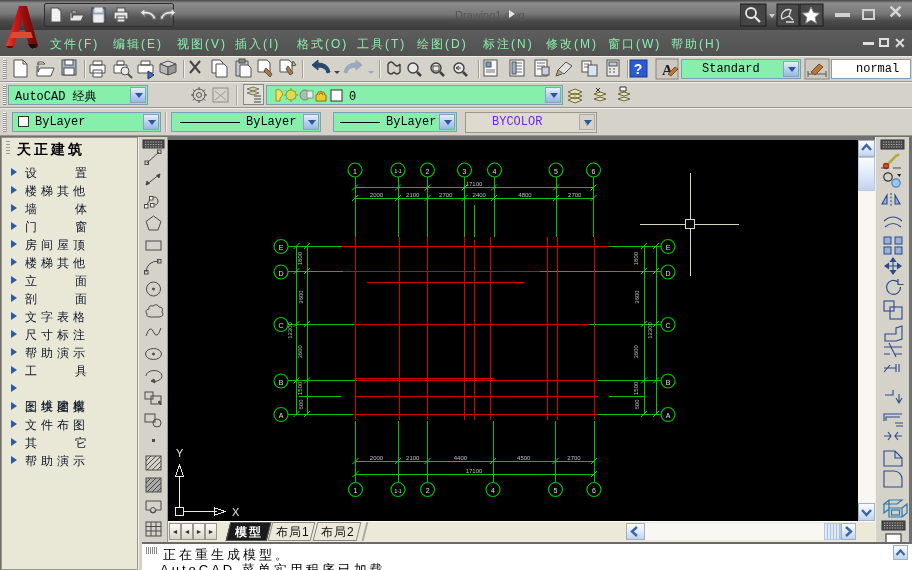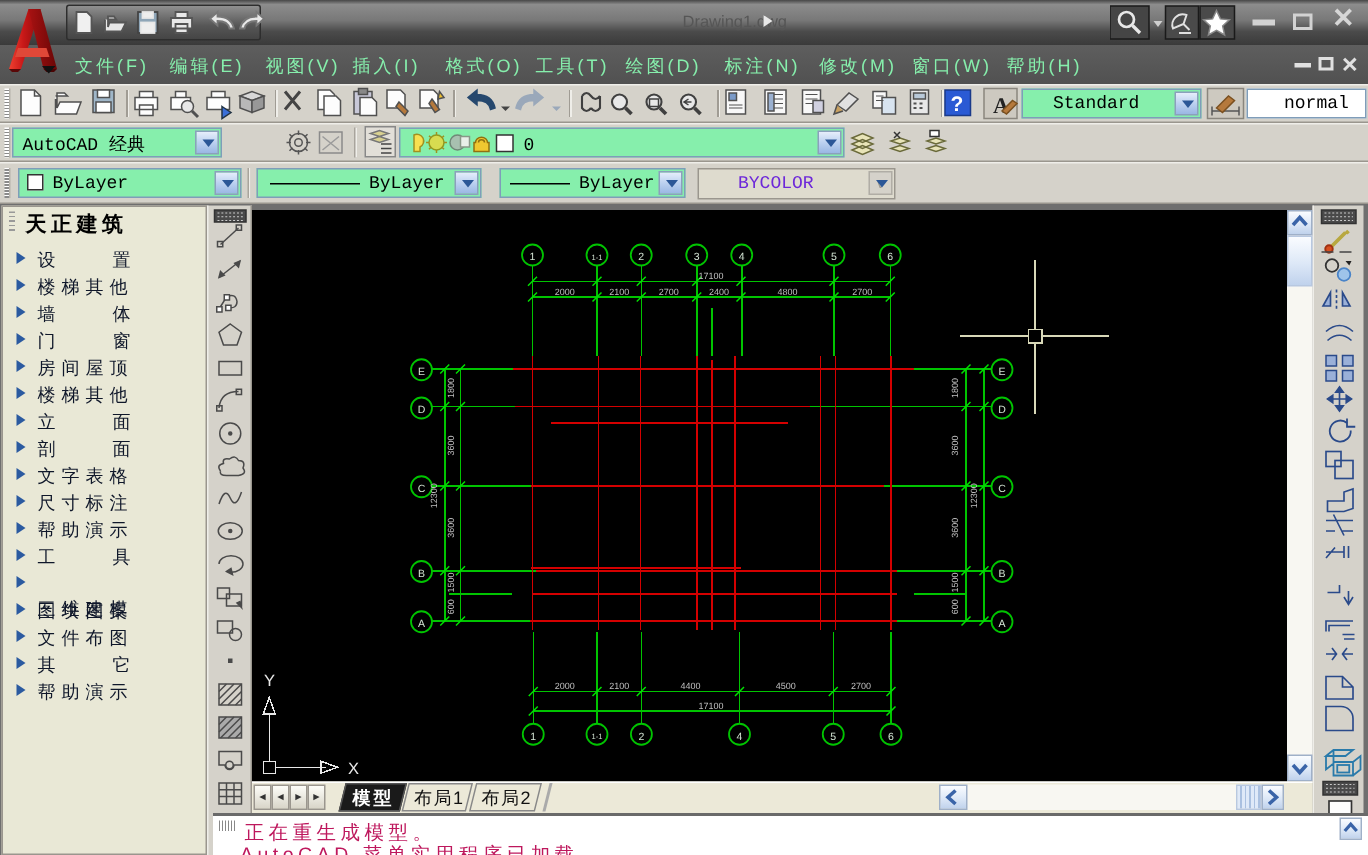--- a/index.html
+++ b/index.html
@@ -31,21 +31,21 @@
 .pitem{left:25px;color:#0f172a;font-size:12px;white-space:nowrap;letter-spacing:4px}
 .parr{left:11px;width:0;height:0;border-left:6px solid #2b5aa0;border-top:4px solid transparent;border-bottom:4px solid transparent}
 
 #drawtb{left:138px;top:137px;width:30px;height:433px;background:#d5d2ca;border-left:1px solid #efeee9;border-right:1px solid #9a968e}
 #modtb{left:875px;top:137px;width:34px;height:412px;background:#d5d2ca;border-left:1px solid #efeee9}
 
 #canvas{left:168px;top:140px;width:690px;height:381px;background:#000}
 #vscroll{left:858px;top:140px;width:17px;height:381px;background:#f8f7f2}
 #bstrip{left:168px;top:521px;width:707px;height:21px;background:#ece9d8;border-top:1px solid #fff}
 #cmd{left:142px;top:542px;width:770px;height:28px;background:#fff;border-top:2px solid #6a6a6a;overflow:hidden}
-.cmdtext{color:#be185d;font-size:13px;white-space:nowrap;letter-spacing:3px}
+.cmdtext{color:#000000;font-size:13px;white-space:nowrap;letter-spacing:3px}
 .sbtn{background:linear-gradient(180deg,#fafcff,#dde8f7 55%,#c0d2ec);border:1px solid #9fb0c8;color:#3a64a8;text-align:center;font-weight:bold}
 </style></head>
 <body>
 <div id="win">
 
 <div class="abs" id="titlebar"></div>
 <div class="abs" id="qat"></div>
 <svg class="abs" style="left:44px;top:3px" width="133" height="24">
  <g stroke="#e8e8e8" fill="none" stroke-width="1.2">
   <path d="M7 5 h7 l3 3 v11 h-10 z" fill="#f0f0f0" stroke="#555"></path>

